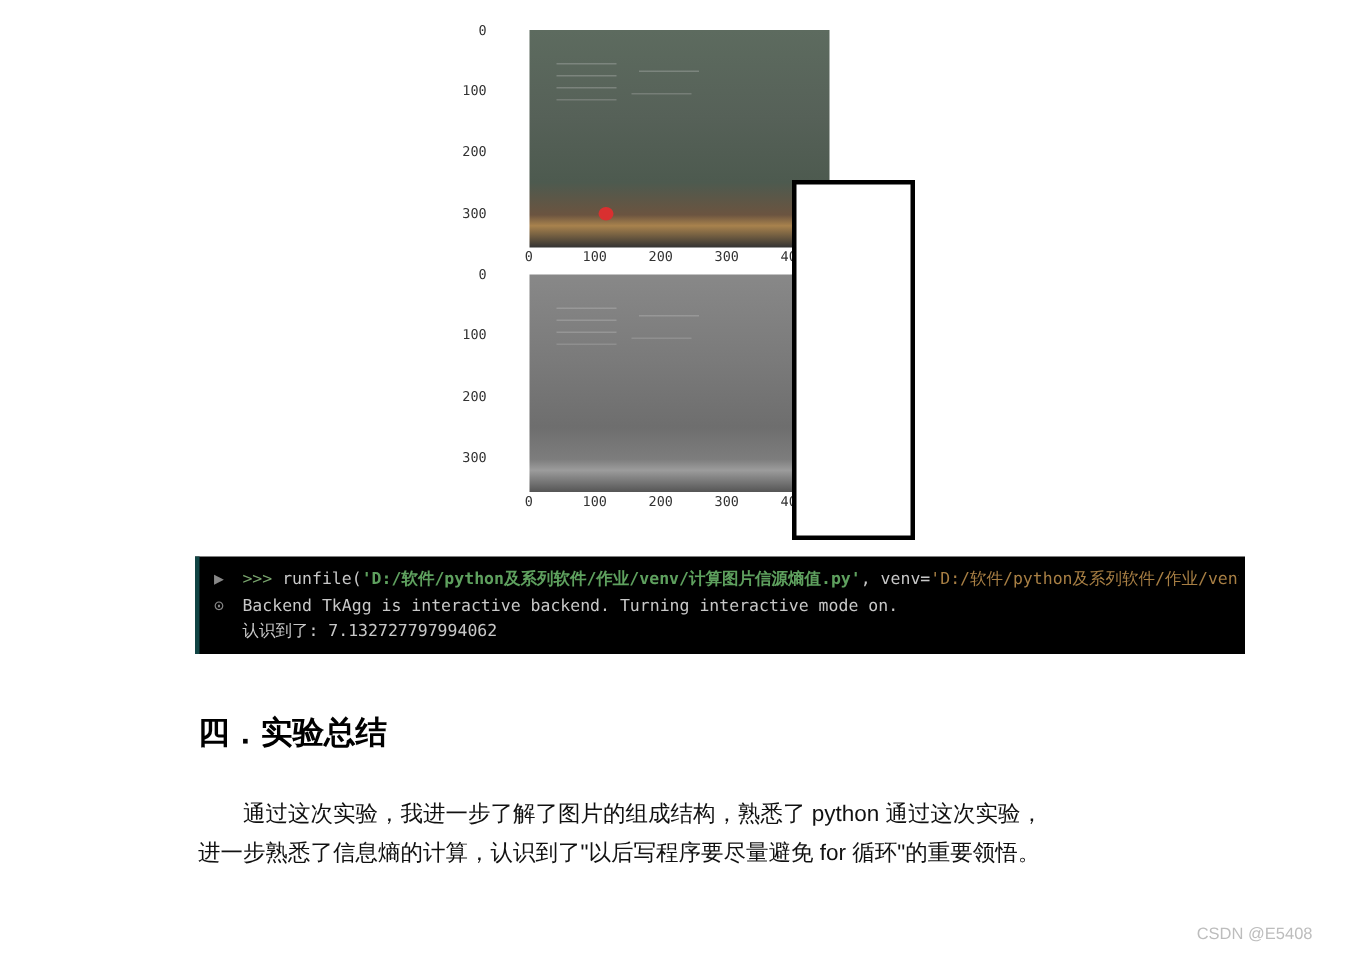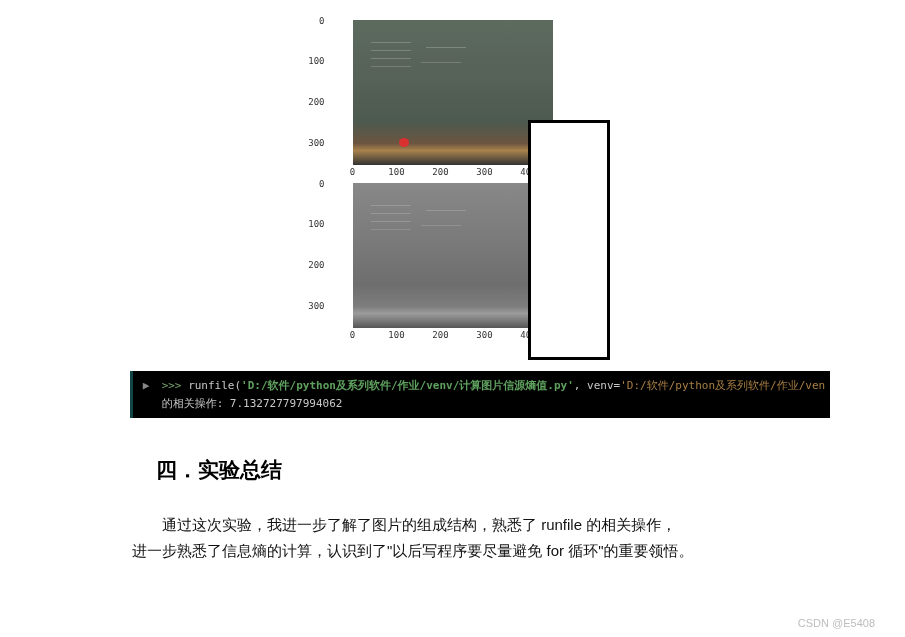--- a/index.html
+++ b/index.html
@@ -126,21 +126,21 @@
       color: #888;
     }
     .prompt { color: #7aa66e; }
     .fn { color: #c8c8c8; }
     .str { color: #5ea05e; font-weight: bold; }
     .kw { color: #a87f44; }
     .section-title {
       font-size: 21px;
       font-weight: bold;
       color: #000;
-      margin: 38px 0 28px 96px;
+      margin: 38px 0 28px 72px;
     }
     .para {
       font-size: 15px;
       color: #111;
       line-height: 1.75;
       margin-left: 72px;
       width: 620px;
       text-align: justify;
     }
     .para-indent { text-indent: 2em; }
@@ -200,23 +200,27 @@
     </div>
   </div>
 
   <div class="terminal">
     <div class="term-line">
       <span class="gutter">▶</span>
       <span class="prompt">&gt;&gt;&gt;</span>
       <span class="fn">runfile(</span><span class="str">'D:/软件/python及系列软件/作业/venv/计算图片信源熵值.py'</span><span class="fn">, venv=</span><span class="kw">'D:/软件/python及系列软件/作业/venv'</span>
     </div>
     <div class="term-line">
+      <span class="gutter-dot">⊙</span>
+      <span>Backend TkAgg is interactive backend. Turning interactive mode on.</span>
+    </div>
+    <div class="term-line">
       <span class="gutter"></span>
-      <span>的相关操作: 7.132727797994062</span>
+      <span>认识到了: 7.132727797994062</span>
     </div>
   </div>
 
   <h2 class="section-title">四．实验总结</h2>
-  <p class="para para-indent">通过这次实验，我进一步了解了图片的组成结构，熟悉了 runfile 的相关操作，</p>
+  <p class="para para-indent">通过这次实验，我进一步了解了图片的组成结构，熟悉了 python 通过这次实验，</p>
   <p class="para">进一步熟悉了信息熵的计算，认识到了"以后写程序要尽量避免 for 循环"的重要领悟。</p>
 </div>
 
 <div class="watermark">CSDN @E5408</div>
 
 </body></html>

